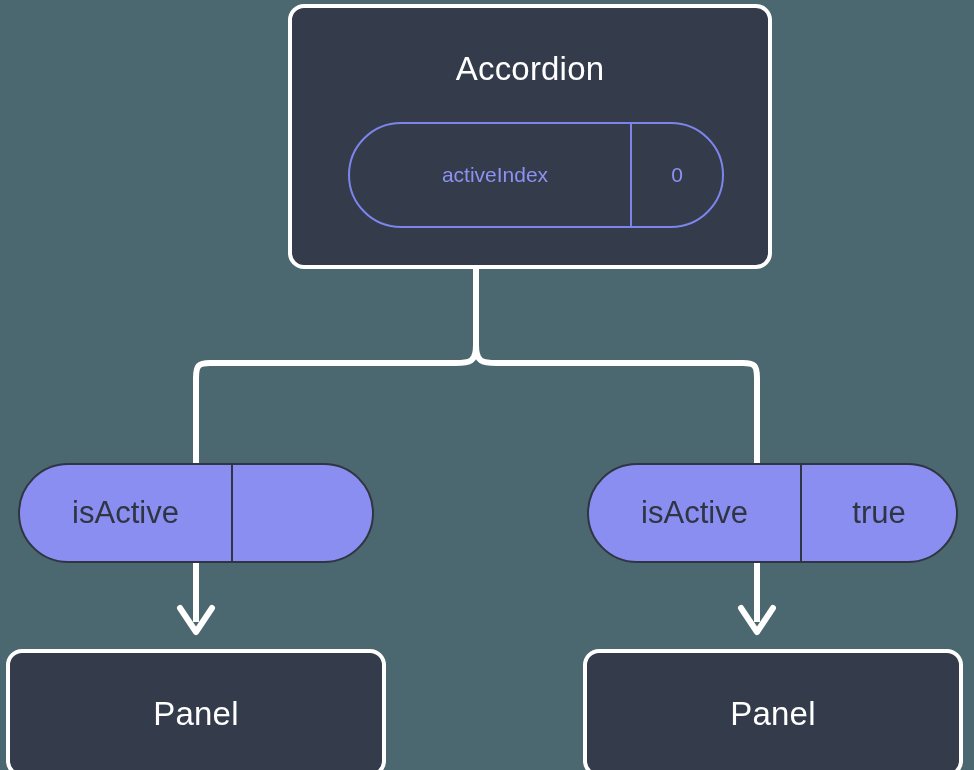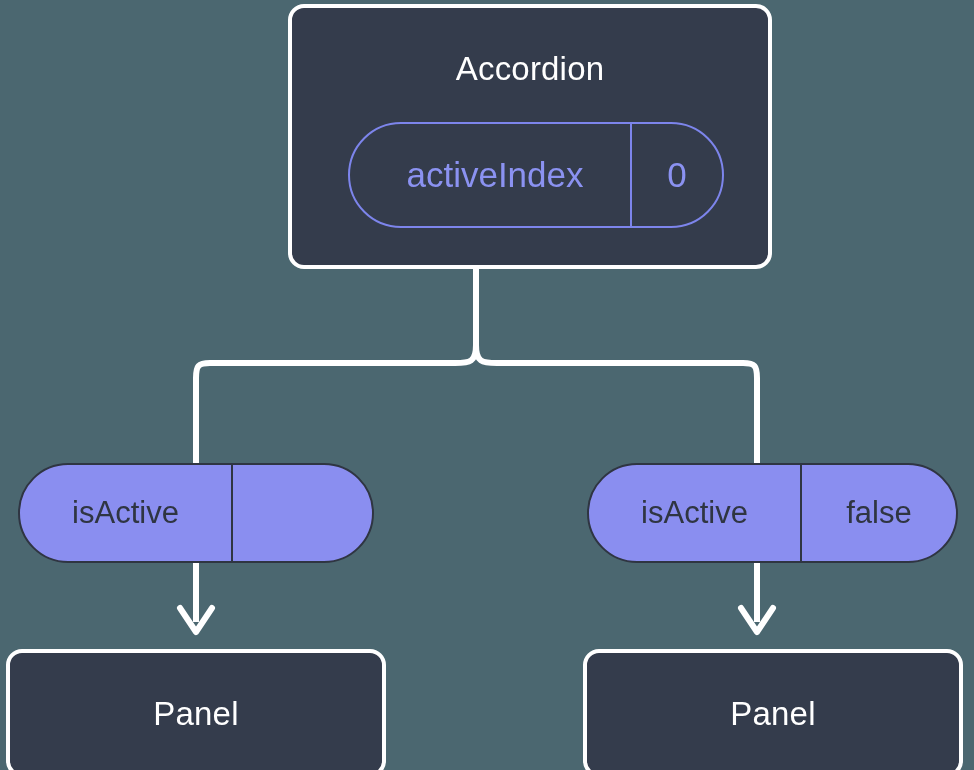--- a/index.html
+++ b/index.html
@@ -81,21 +81,21 @@
     top: 114px;
     width: 376px;
     height: 106px;
   }
   .pill-outline .pill-key,
   .pill-outline .pill-val {
     display: flex;
     align-items: center;
     justify-content: center;
     color: #8b92f1;
-    font-size: 35px;
+    font-size: 21px;
     font-weight: 400;
     white-space: nowrap;
   }
   .pill-outline .pill-key {
     flex: 0 0 280px;
     padding-left: 10px;
   }
   .pill-outline .pill-val {
     flex: 1 1 auto;
     border-left: 2px solid #7d85ec;
@@ -199,21 +199,21 @@
       <div class="pill-val">0</div>
     </div>
   </div>
 
   <div class="pill-filled" id="left-pill">
     <div class="pill-key">isActive</div>
   </div>
 
   <div class="pill-filled" id="right-pill">
     <div class="pill-key">isActive</div>
-    <div class="pill-val">false</div>
+    <div class="pill-val">true</div>
   </div>
 
   <div class="node-box" id="left-panel-box">
     <div class="node-title">Panel</div>
   </div>
 
   <div class="node-box" id="right-panel-box">
     <div class="node-title">Panel</div>
   </div>
 

